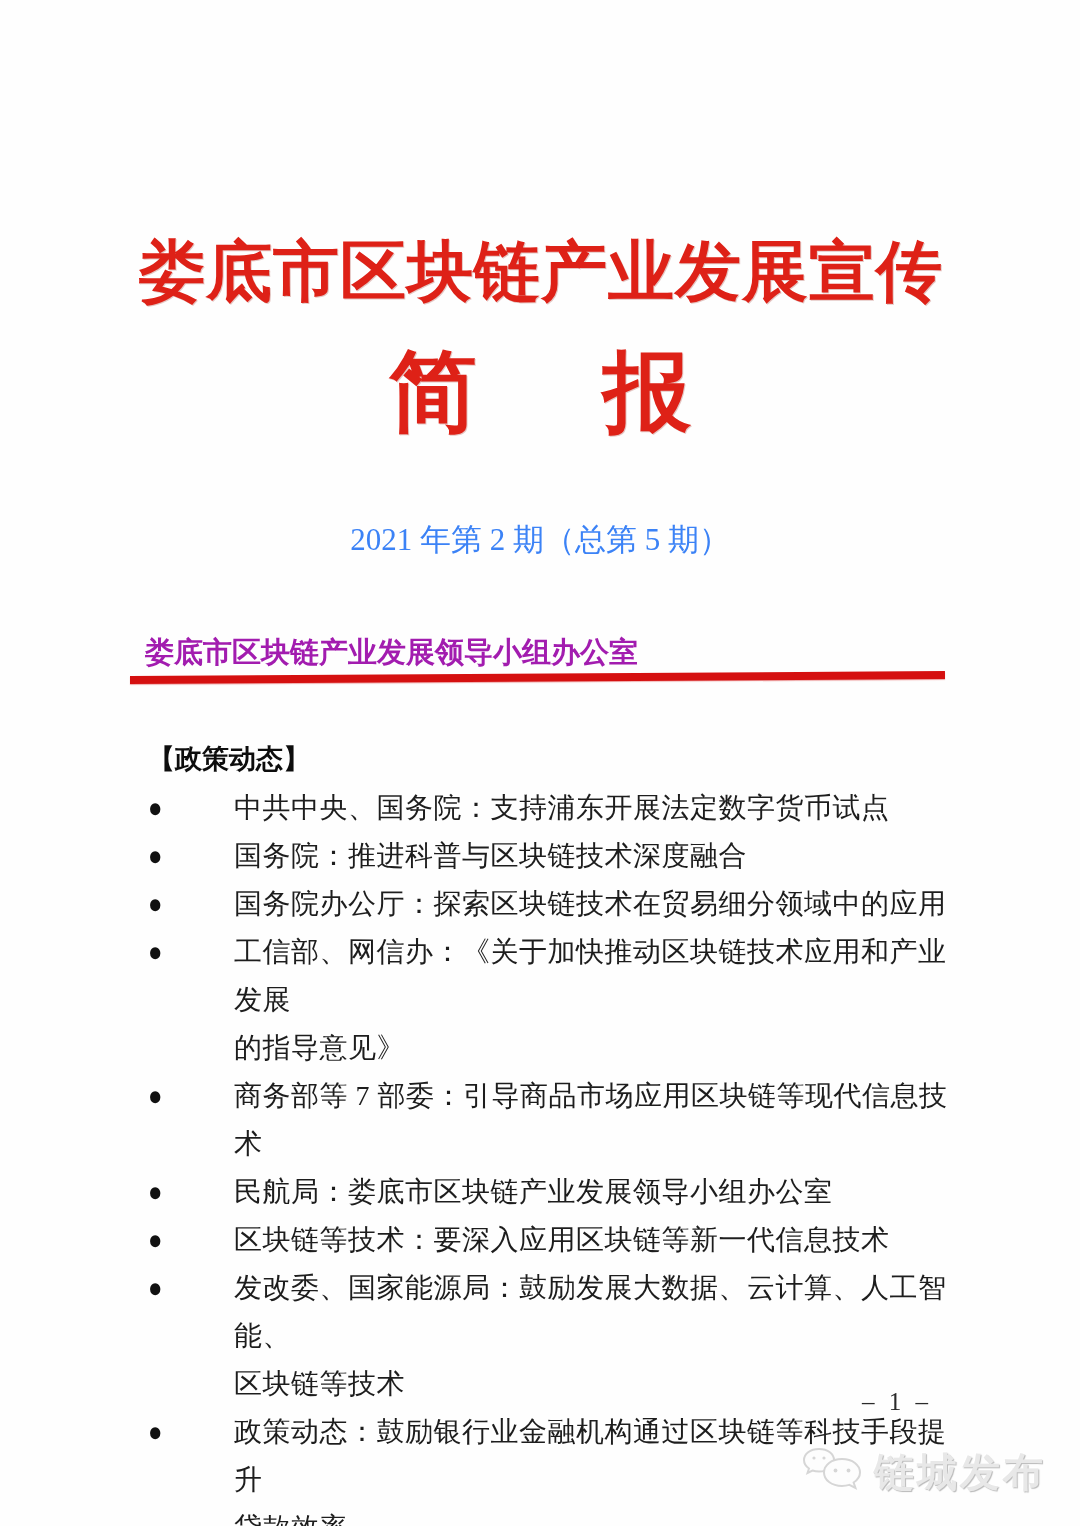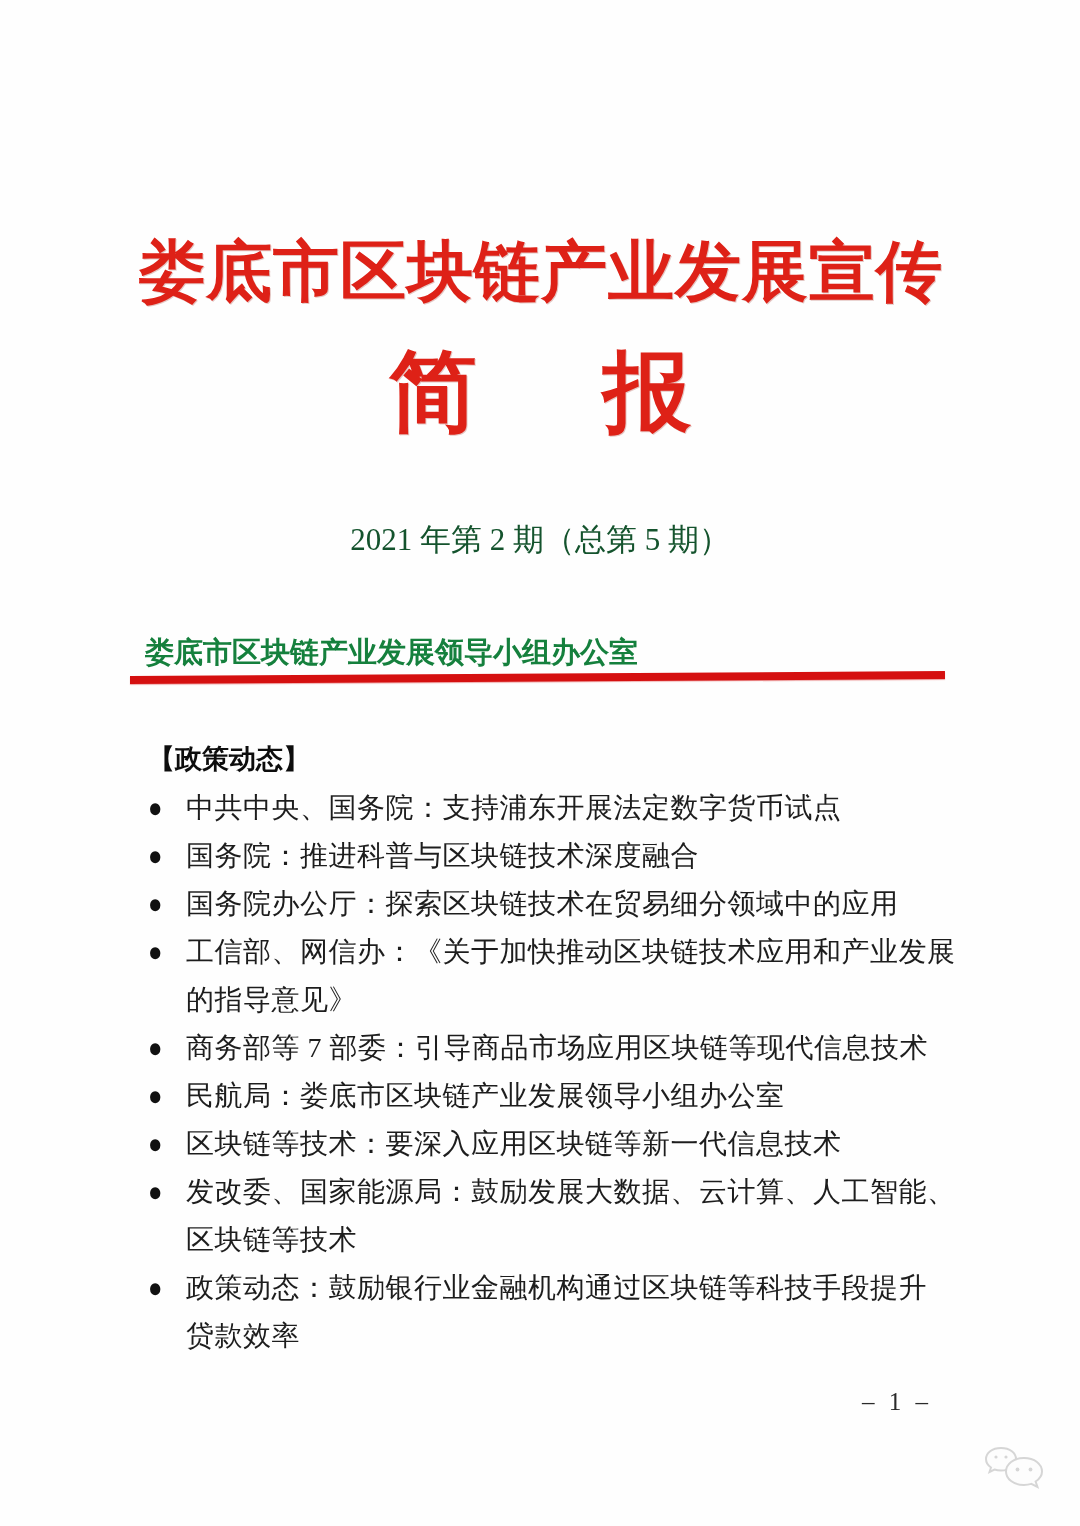--- a/index.html
+++ b/index.html
@@ -47,34 +47,34 @@
 
   
   .issue-line {
     position: absolute;
     top: 518px;
     left: 0;
     width: 100%;
     text-align: center;
     font-size: 31px;
     line-height: 44px;
-    color: #14532d;
+    color: #3b82f6;
   }
   .office-row {
     position: absolute;
     top: 632px;
     left: 145px;
     right: 145px;
     display: flex;
     justify-content: space-between;
     align-items: baseline;
     font-size: 29px;
     line-height: 40px;
     font-weight: 700;
-    color: #15803d;
+    color: #a21caf;
   }
   .red-divider {
     position: absolute;
     top: 676px;
     left: 130px;
     width: 815px;
     height: 8px;
     background: #d51010;
     transform: rotate(-0.35deg);
     transform-origin: left center;
@@ -110,20 +110,21 @@
     line-height: 48px;
     color: #111111;
     transform: scaleY(1.15);
   }
   .item-text {
     flex: 1 1 auto;
     font-size: 28px;
     line-height: 48px;
     white-space: pre-line;
     letter-spacing: 0.5px;
+    margin-left: 48px;
   }
 
   
   .page-number {
     position: absolute;
     top: 1386px;
     right: 148px;
     font-size: 25px;
     line-height: 32px;
     color: #2a2a2a;
@@ -221,15 +222,16 @@
 
         <path d="M17 4 C8 4 2 9 2 15 C2 18.5 4 21.5 7 23.5 L5.5 28 L10.5 25.5 C12.5 26.2 14.7 26.5 17 26.5 C26 26.5 32 21.5 32 15 C32 9 26 4 17 4 Z" stroke="#d6d6d6" stroke-width="2" fill="#fdfdfd"></path>
         <circle cx="12" cy="13" r="1.6" fill="#d6d6d6"></circle>
         <circle cx="22" cy="13" r="1.6" fill="#d6d6d6"></circle>
 
         <path d="M40 14 C29.5 14 22 20 22 27.5 C22 35 29.5 41 40 41 C42.6 41 45.1 40.6 47.3 39.9 L53.5 43 L51.6 37.5 C55.5 35 58 31.5 58 27.5 C58 20 50.5 14 40 14 Z" stroke="#d6d6d6" stroke-width="2" fill="#fdfdfd"></path>
         <circle cx="33.5" cy="25.5" r="1.9" fill="#d6d6d6"></circle>
         <circle cx="46.5" cy="25.5" r="1.9" fill="#d6d6d6"></circle>
       </svg>
     </span>
+    <span class="watermark-text">链城发布</span>
   </div>
 
 </div>
 
 </body></html>

